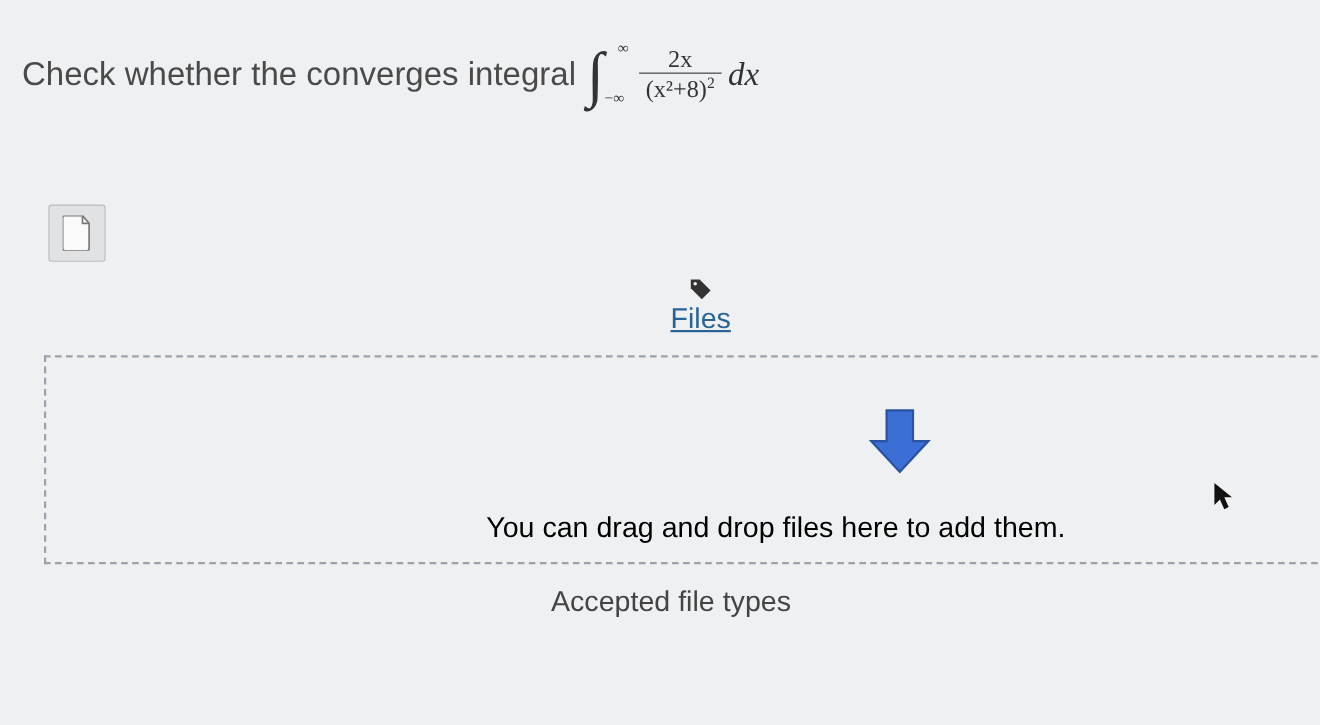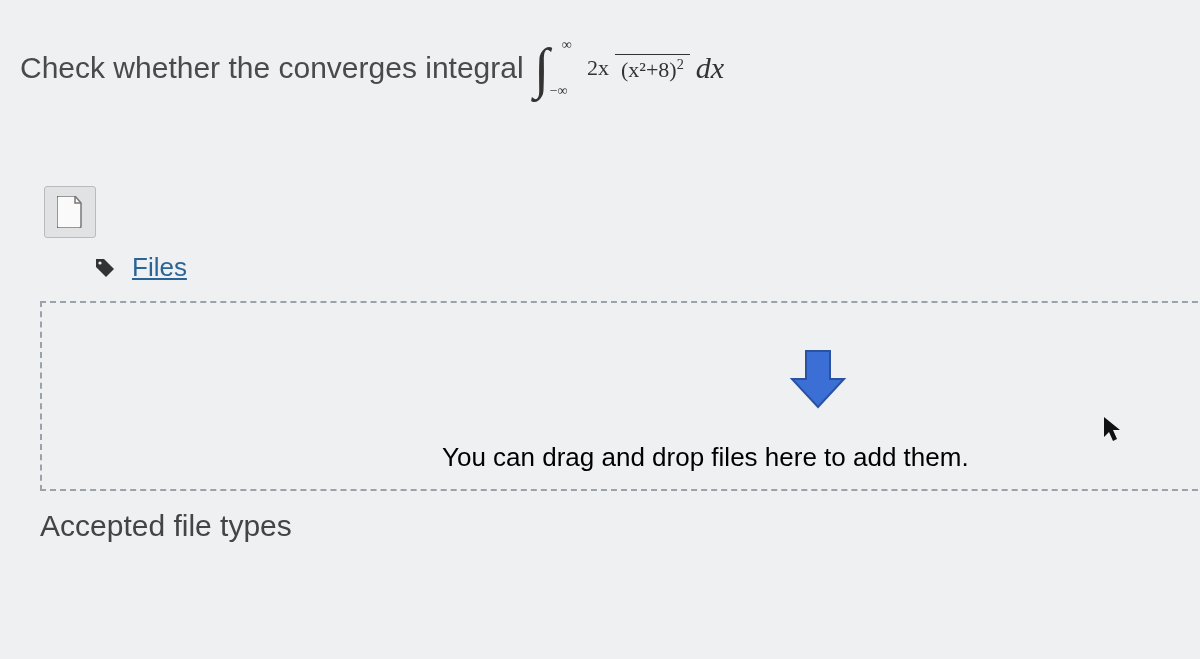--- a/index.html
+++ b/index.html
@@ -46,21 +46,21 @@
     left: 28px;
   }
   .int-lower {
     position: absolute;
     font-size: 14px;
     bottom: -2px;
     left: 16px;
   }
   .frac {
     display: inline-flex;
-    flex-direction: row;
+    flex-direction: column;
     align-items: center;
     font-size: 22px;
     line-height: 1.1;
     margin: 0 6px 0 30px;
   }
   .frac .num {
     padding: 0 6px;
   }
   .frac .den {
     border-top: 1.5px solid #333;
@@ -82,23 +82,24 @@
     background: #e0e2e4;
     border: 1px solid #b8bcc0;
     border-radius: 3px;
     display: flex;
     align-items: center;
     justify-content: center;
   }
   .files-row {
     display: flex;
     align-items: center;
-    gap: 16px;
+    gap: 0;
     margin: 14px 0 18px 74px;
     font-size: 26px;
+    flex-direction: column;
   }
   .files-link {
     color: #2a6496;
     text-decoration: underline;
     cursor: pointer;
   }
   .dropzone {
     margin: 0 0 0 20px;
     border: 2.5px dashed #9aa3ab;
     border-right: none;
@@ -123,22 +124,23 @@
     margin-left: 400px;
     align-self: flex-start;
   }
   .cursor-icon {
     position: absolute;
     top: 112px;
     left: 1060px;
   }
   .accepted-label {
     margin: 18px 0 0 20px;
-    font-size: 30px;
+    font-size: 26px;
     color: #444;
+    text-align: center;
   }
 </style>
 </head>
 <body>
 
 <div class="page">
 
   <div class="question-text">
     <span>Check whether the converges integral</span>
     <span class="math-block">

